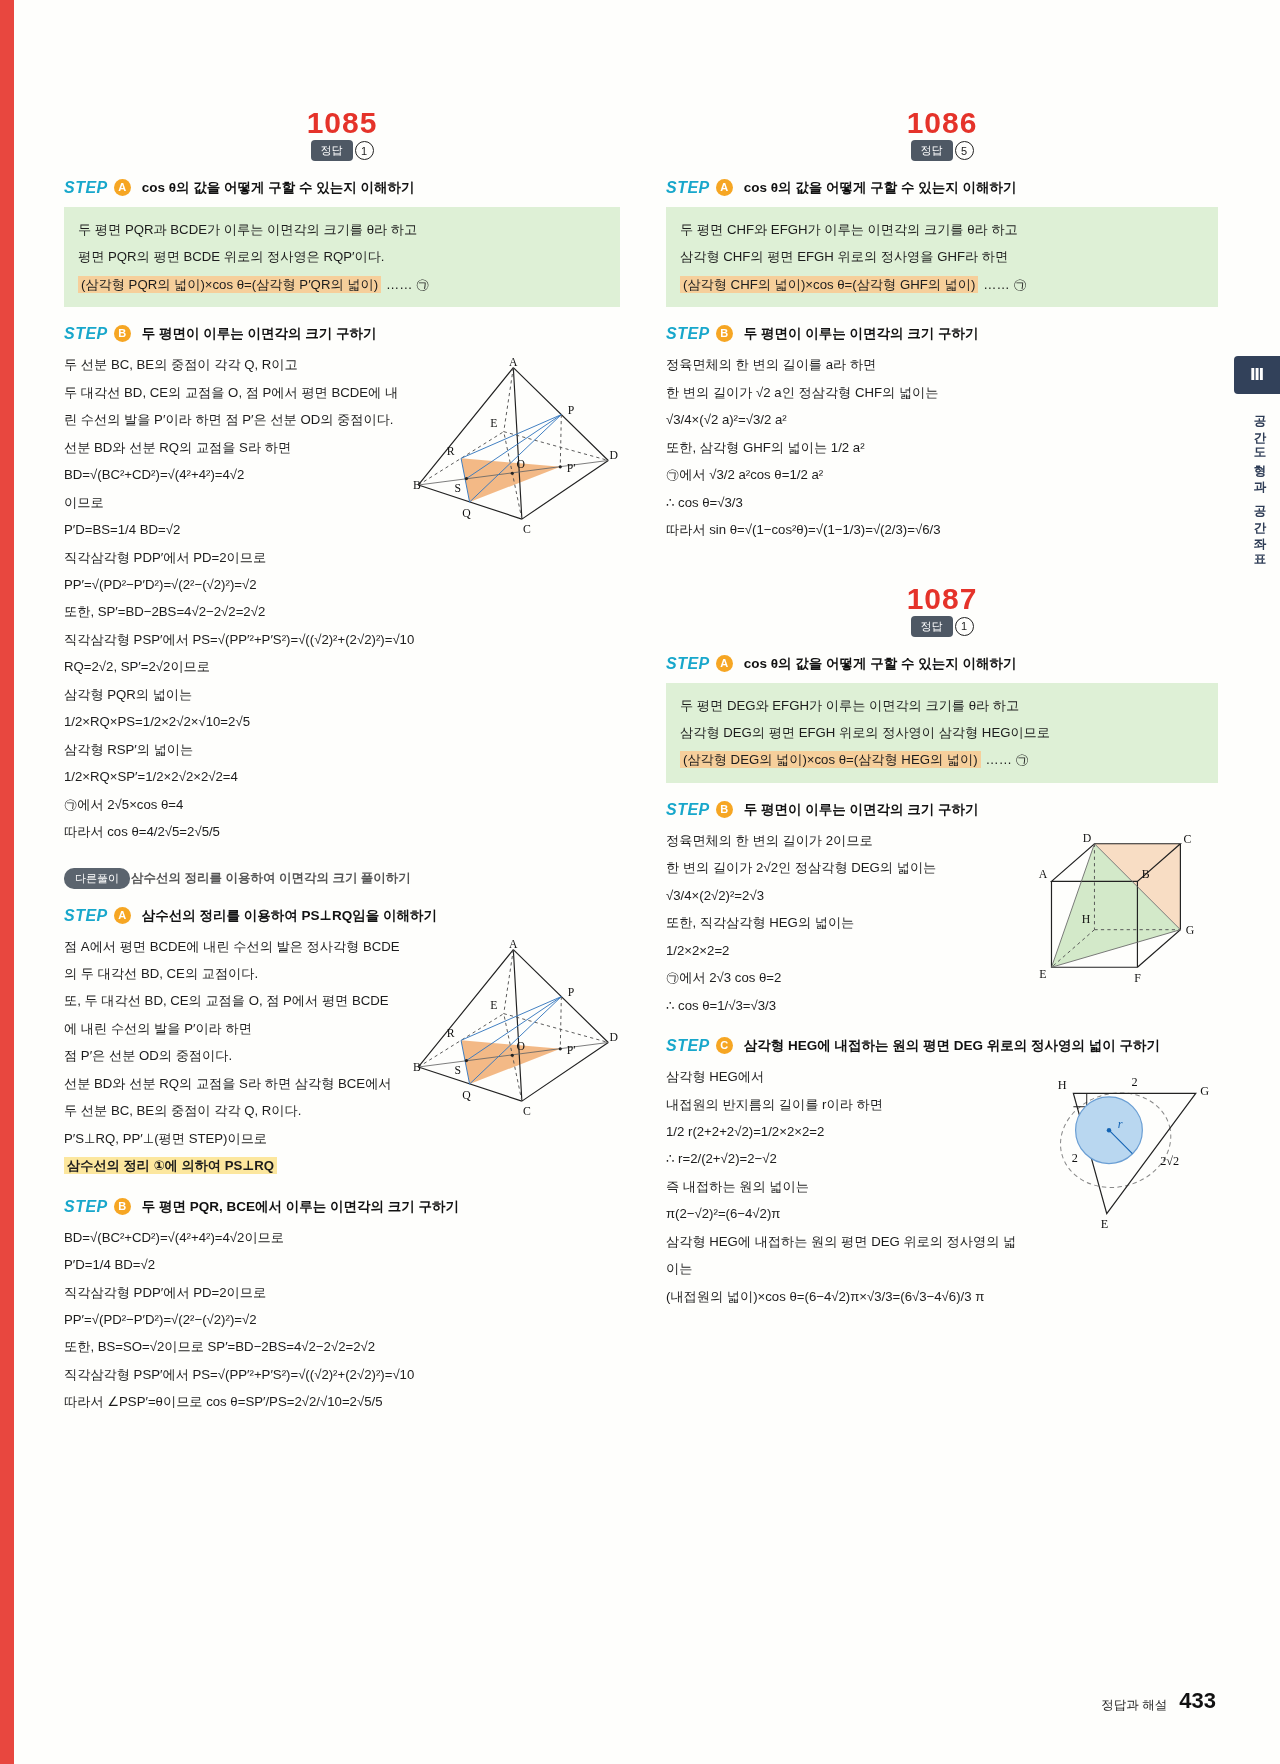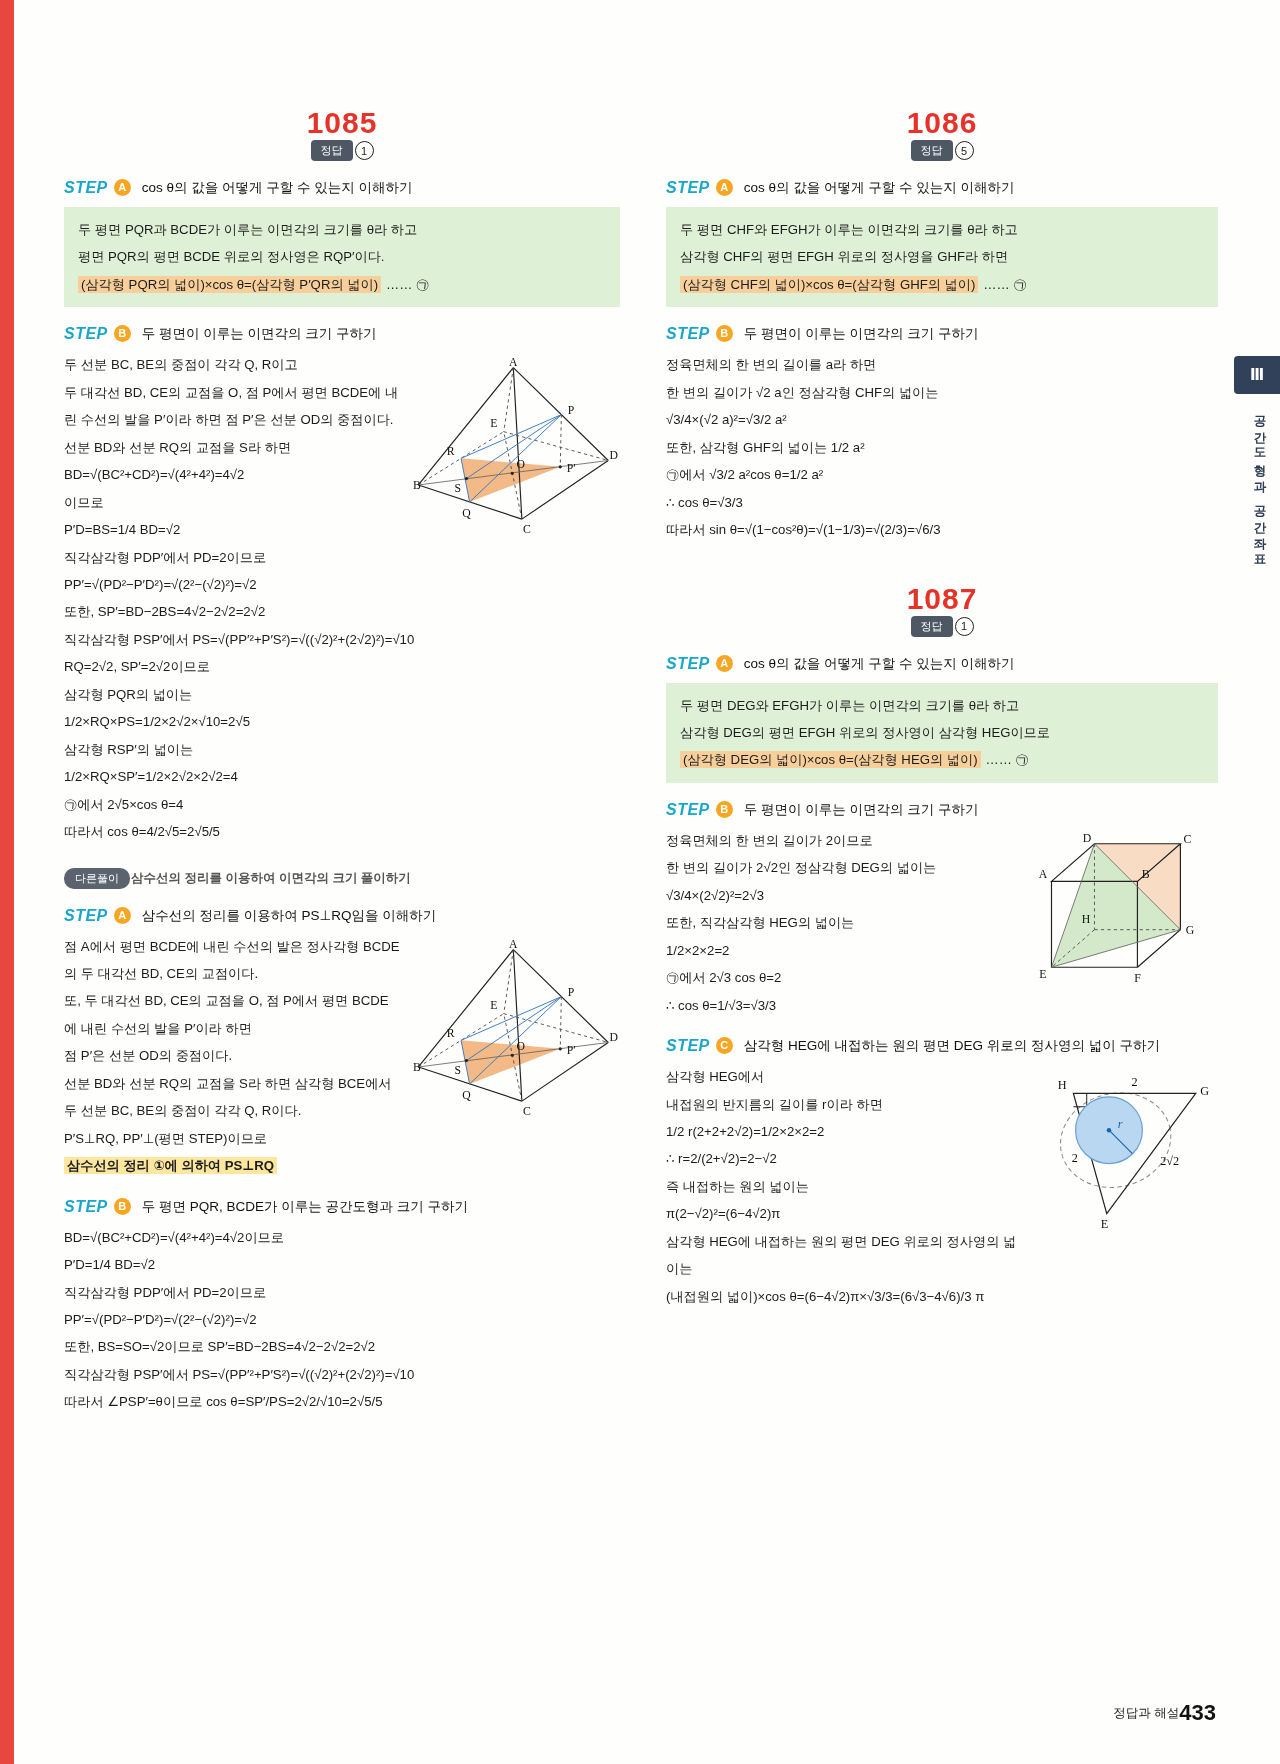--- a/index.html
+++ b/index.html
@@ -12,21 +12,21 @@
 
   .prob-head{display:flex;align-items:center;justify-content:space-between;margin:0 0 12px 0;flex-direction:column;}
   .prob-num{color:#e5332a;font-size:30px;font-weight:bold;letter-spacing:1px;}
   .ans{display:flex;align-items:center;gap:2px;}
   .ans-badge{background:#4e5864;color:#fff;font-size:11px;padding:3px 10px;border-radius:4px;}
   .ans-num{width:17px;height:17px;border:1.4px solid #222;border-radius:50%;display:inline-flex;align-items:center;justify-content:center;font-size:11px;color:#222;}
 
   .step-head{display:flex;align-items:flex-start;gap:6px;margin:18px 0 8px 0;}
   .step-word{color:#18a7cb;font-weight:bold;font-style:italic;font-size:16px;letter-spacing:.5px;line-height:18px;}
   .step-circ{flex:none;width:17px;height:17px;border-radius:50%;background:#f6a623;color:#fff;font-size:11px;font-weight:bold;display:inline-flex;align-items:center;justify-content:center;line-height:17px;}
-  .step-title{font-weight:normal;font-size:13.5px;color:#111;margin-left:5px;line-height:18px;flex:1;}
+  .step-title{font-weight:bold;font-size:13.5px;color:#111;margin-left:5px;line-height:18px;flex:1;}
 
   .green-box{background:#def0d6;padding:9px 14px;margin:10px 0 4px 0;font-size:13px;line-height:2.15;color:#222;}
   .hl-o{background:#f6cf9b;padding:1px 3px;}
   .hl-y{background:#fce79e;padding:1px 3px;font-weight:bold;}
   .tail{margin-left:5px;}
 
   .ln{font-size:13.2px;line-height:2.08;color:#1c1c1c;}
   .flow{margin-bottom:2px;}
   .flow:after{content:"";display:block;clear:none;}
 
@@ -40,21 +40,21 @@
   .t2{stroke:#3a7abf;stroke-width:.9;fill:none;}
   .lab{font-size:11px;fill:#111;font-family:"Liberation Serif","DejaVu Serif",serif;}
   .labb{font-size:11px;fill:#1464b4;font-style:italic;font-family:"Liberation Serif","DejaVu Serif",serif;}
 
   .alt-head{display:flex;align-items:center;gap:1px;margin:22px 0 4px 0;}
   .alt-badge{background:#5b646e;color:#fff;font-size:11px;padding:3px 11px;border-radius:10px;}
   .alt-title{color:#555;font-size:12.5px;font-weight:bold;}
 
   .sec-gap{margin-top:38px;}
 
-  .footer{position:absolute;right:64px;bottom:38px;display:flex;align-items:center;gap:0;}
+  .footer{position:absolute;right:64px;bottom:50px;display:flex;align-items:flex-end;gap:12px;}
   .footer-label{font-size:12.5px;color:#222;}
   .page-num{font-size:22px;font-weight:bold;color:#111;}
 
   .side-tab{position:absolute;right:0;top:356px;width:46px;}
   .side-tab-box{width:46px;height:38px;background:#32415a;color:#fff;display:flex;align-items:center;justify-content:center;font-size:15px;font-weight:bold;border-radius:4px 0 0 4px;}
   .side-tab-title{margin:12px 0 0 17px;writing-mode:vertical-rl;font-size:12.5px;font-weight:bold;color:#2e3c55;letter-spacing:4px;}
 </style>
 </head>
 <body>
 
@@ -173,21 +173,21 @@
             <div class="ln">점 P′은 선분 OD의 중점이다.</div>
             <div class="ln">선분 BD와 선분 RQ의 교점을 S라 하면 삼각형 BCE에서 두 선분 BC, BE의 중점이 각각 Q, R이다.</div>
             <div class="ln">P′S⊥RQ, PP′⊥(평면 STEP)이므로</div>
           </div>
         <div class="ln"><span class="hl-y">삼수선의 정리 ①에 의하여 PS⊥RQ</span></div>
       </div>
 
       <div class="step-head">
         <span class="step-word">STEP</span>
         <span class="step-circ">B</span>
-        <span class="step-title">두 평면 PQR, BCDE가 이루는 공간도형과 크기 구하기</span>
+        <span class="step-title">두 평면 PQR, BCE에서 이루는 이면각의 크기 구하기</span>
       </div>
       <div class="flow">
         <div>
             <div class="ln">BD=√(BC²+CD²)=√(4²+4²)=4√2이므로</div>
             <div class="ln">P′D=1/4 BD=√2</div>
             <div class="ln">직각삼각형 PDP′에서 PD=2이므로</div>
             <div class="ln">PP′=√(PD²−P′D²)=√(2²−(√2)²)=√2</div>
             <div class="ln">또한, BS=SO=√2이므로 SP′=BD−2BS=4√2−2√2=2√2</div>
             <div class="ln">직각삼각형 PSP′에서 PS=√(PP′²+P′S²)=√((√2)²+(2√2)²)=√10</div>
             <div class="ln">따라서 ∠PSP′=θ이므로 cos θ=SP′/PS=2√2/√10=2√5/5</div>

